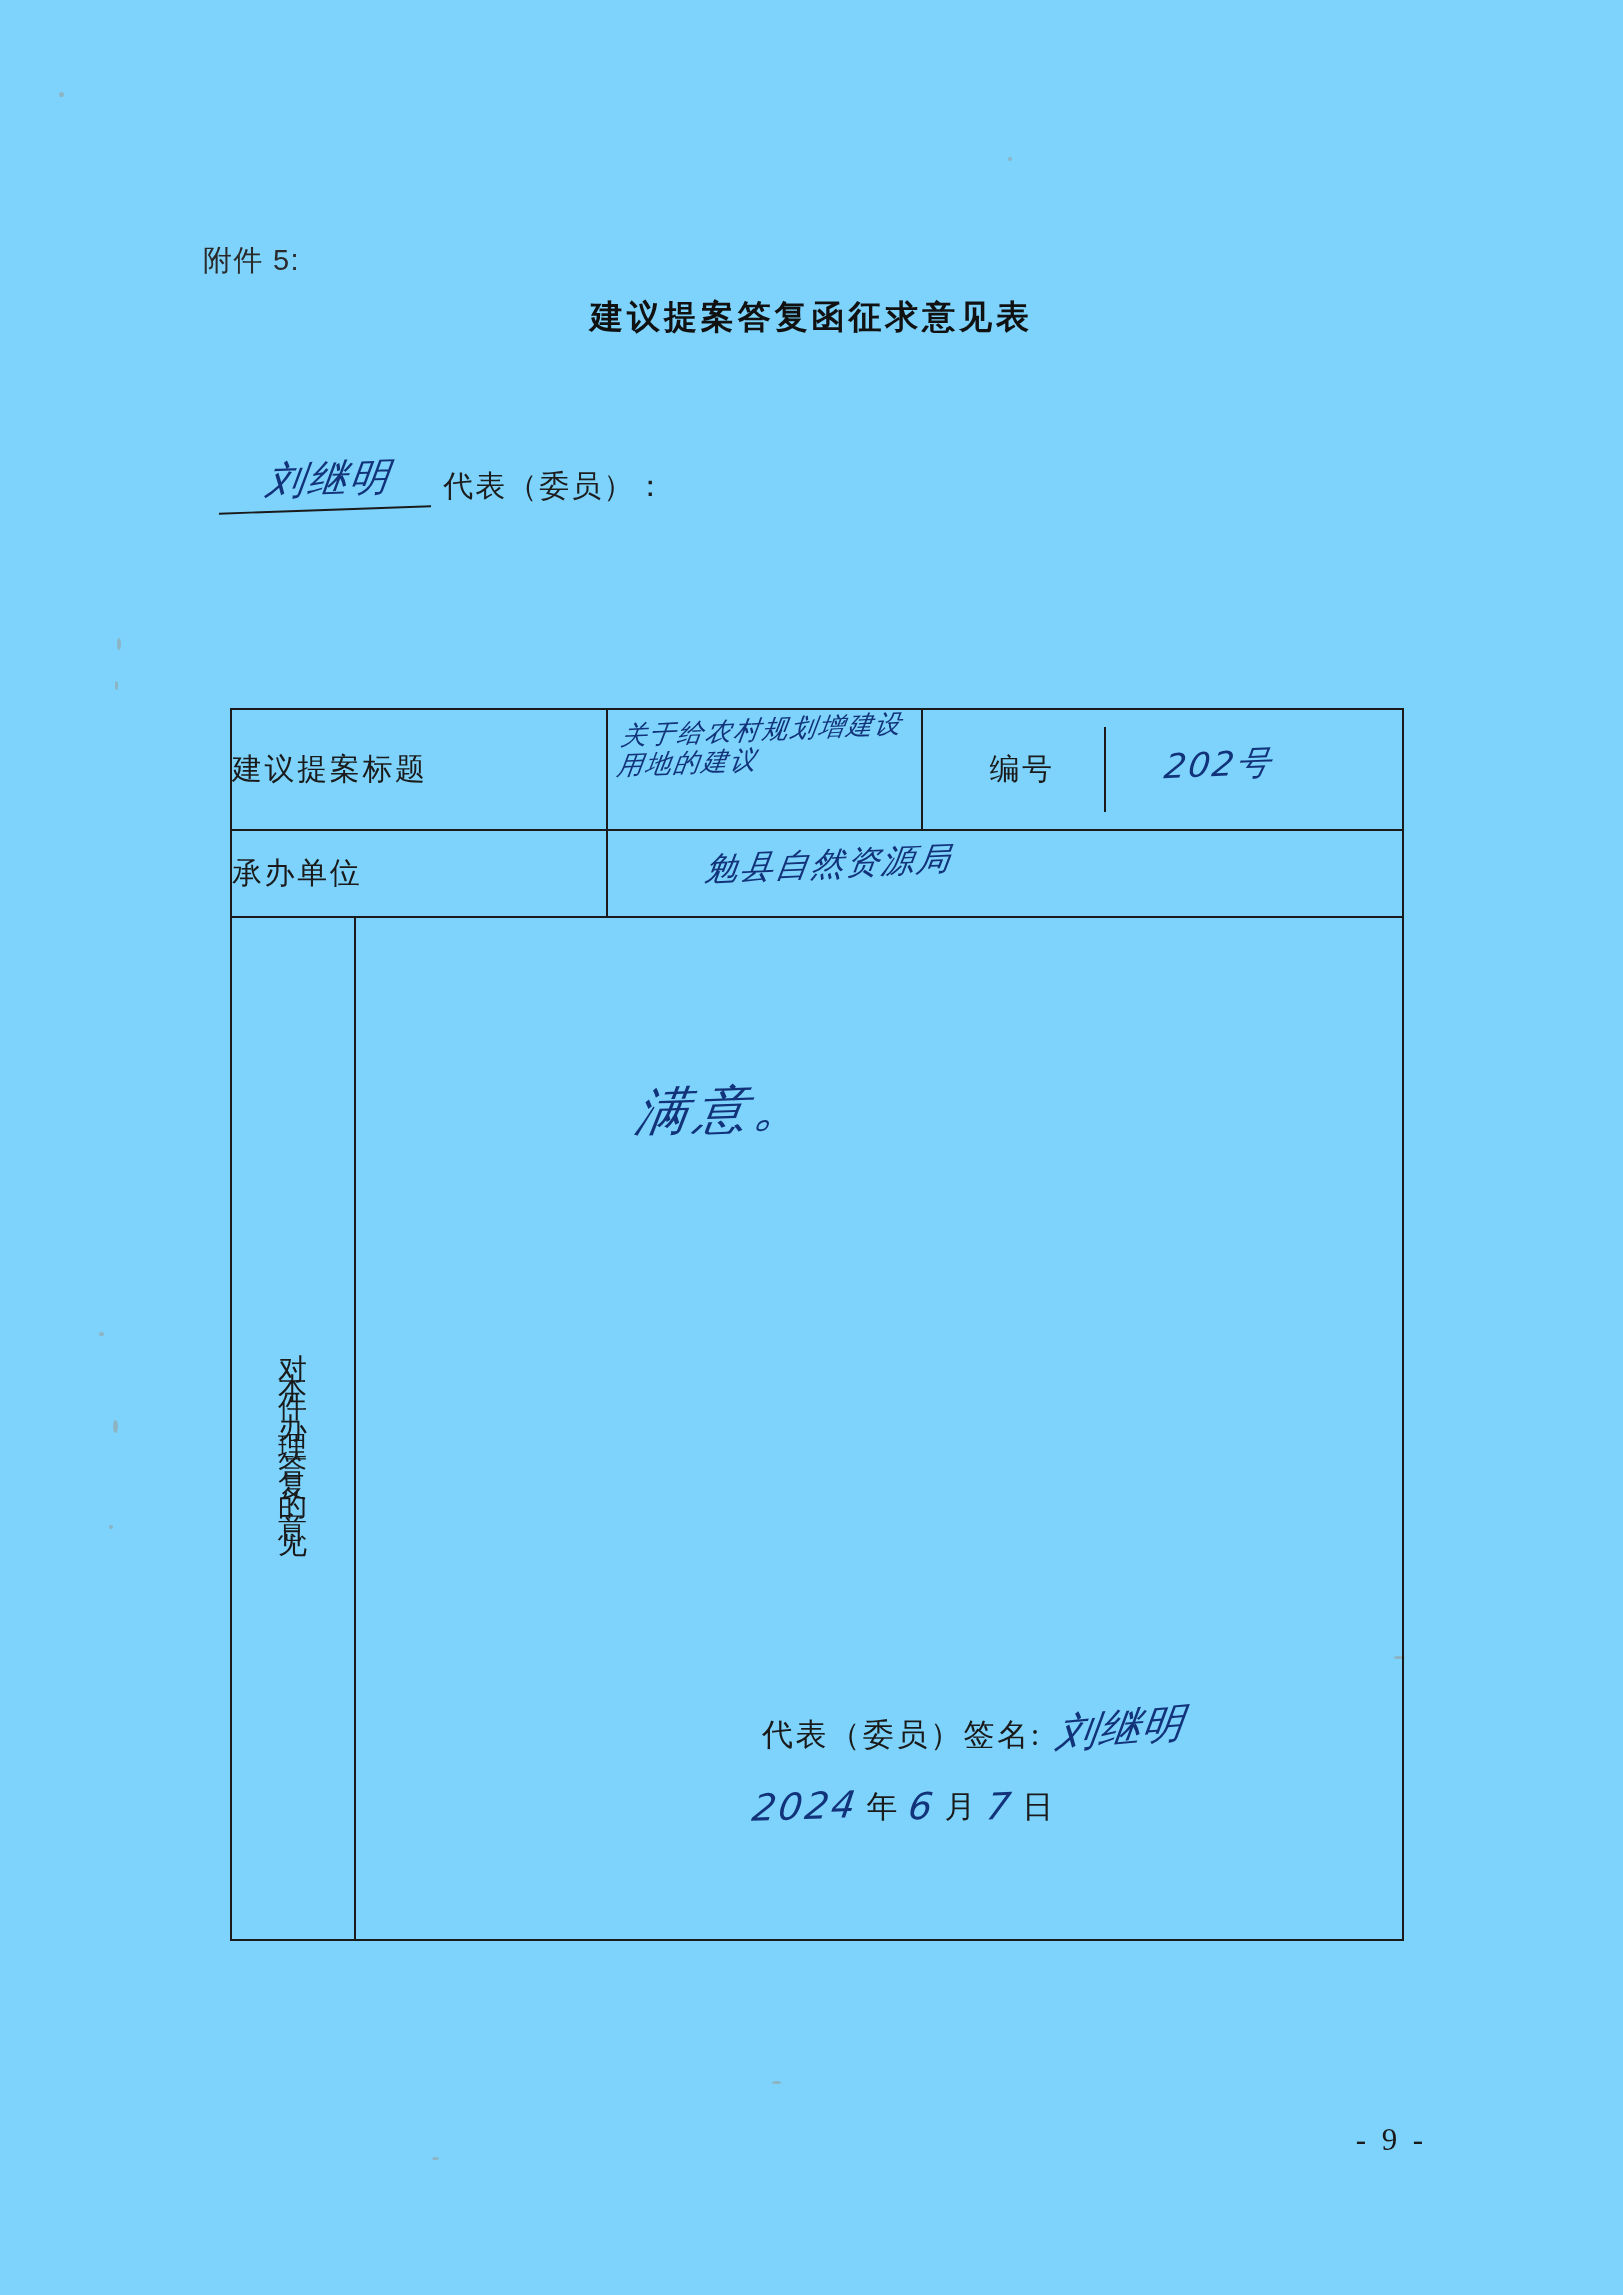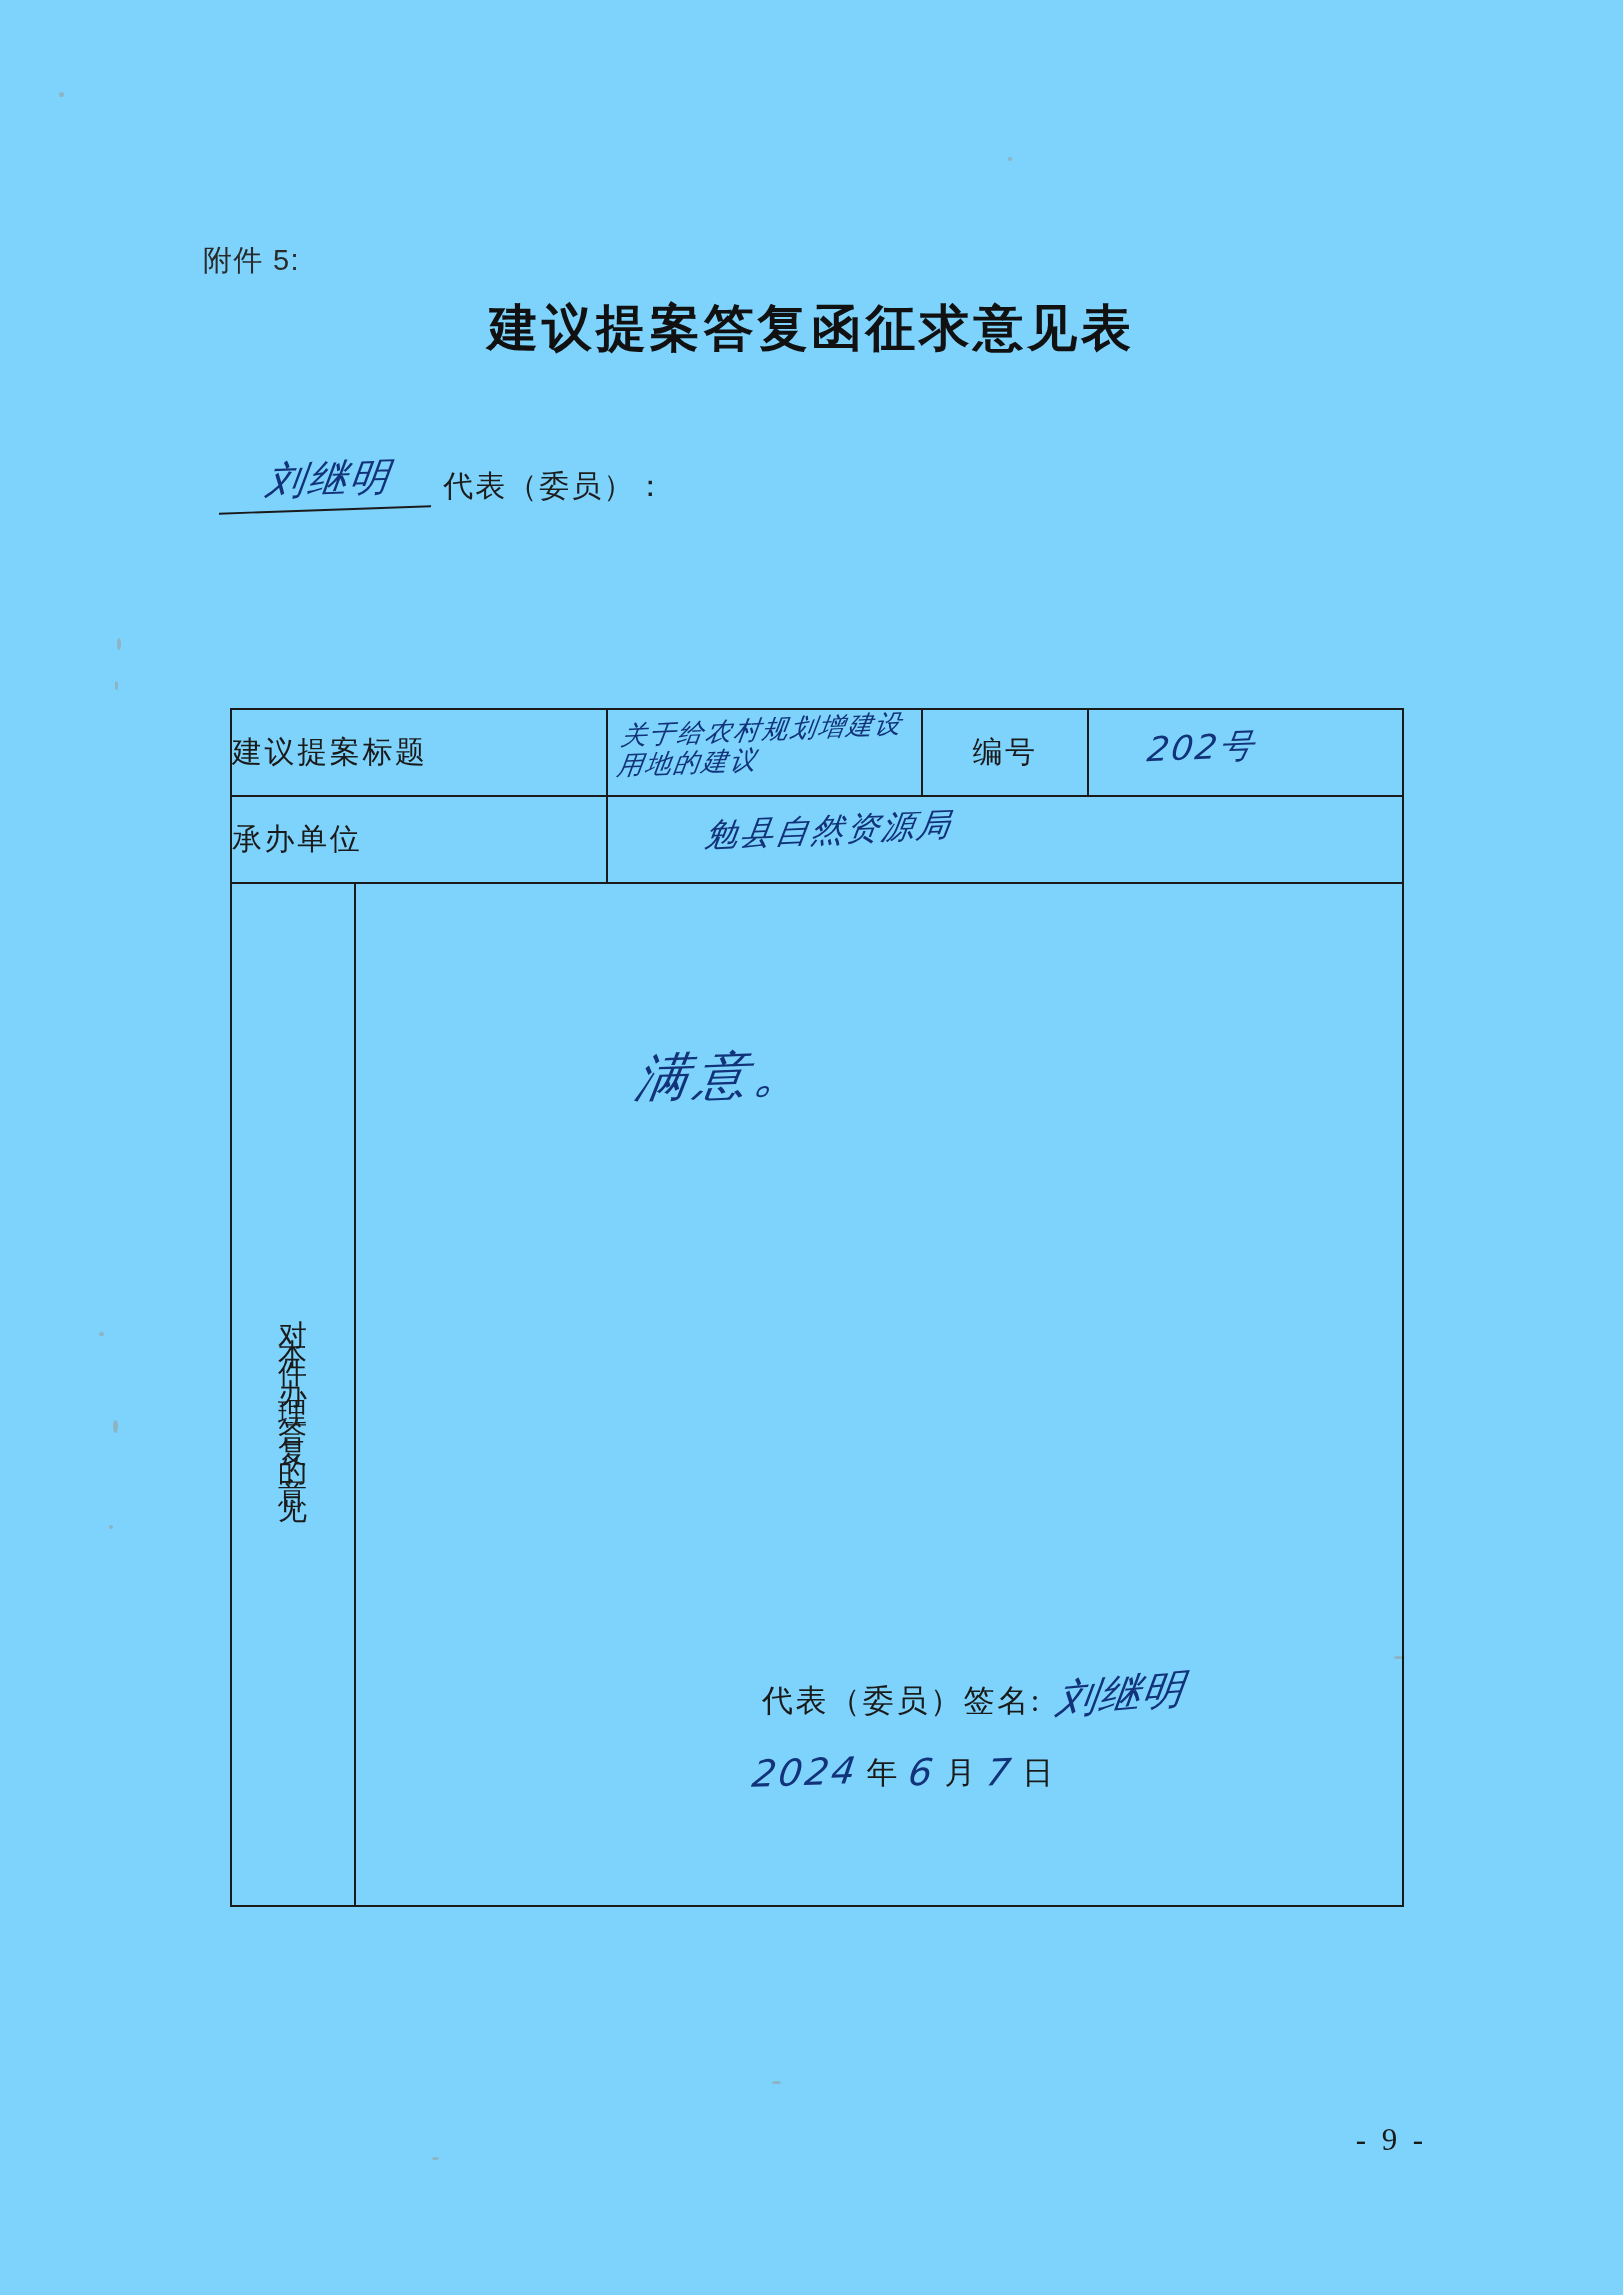--- a/index.html
+++ b/index.html
@@ -33,21 +33,21 @@
     letter-spacing: 1.3px;
     font-family: "Liberation Sans", "DejaVu Sans", sans-serif;
     color: #2a2a2a;
   }
   .doc-title {
     position: absolute;
     left: 0;
     right: 0;
     top: 295px;
     text-align: center;
-    font-size: 50px;
+    font-size: 33px;
     font-weight: bold;
     letter-spacing: 3.9px;
     font-family: "Liberation Serif", "DejaVu Serif", serif;
     color: #111;
   }
   .salutation-row {
     position: absolute;
     left: 223px;
     top: 452px;
     display: flex;
@@ -243,21 +243,21 @@
       <col style="width:164px">
       <col style="width:151px">
       <col style="width:481px">
     </colgroup>
     <tbody>
       <tr>
         <td class="cell-label" colspan="2">建议提案标题</td>
         <td class="cell-hand" colspan="2">
           <span class="hand hand-title">关于给农村规划增建设用地的建议</span>
         </td>
-        <td style="padding:0;">
+        <td style="padding:17px;">
           <div style="display:flex;height:85px;">
             <div class="cell-label" style="flex:0 0 164px;border-right:2px solid #1a1a1a;display:flex;align-items:center;justify-content:center;">编号</div>
             <div style="flex:1;position:relative;">
               <span class="hand hand-number">202号</span>
             </div>
           </div>
         </td>
       </tr>
       <tr>
         <td class="cell-label" colspan="2">承办单位</td>

